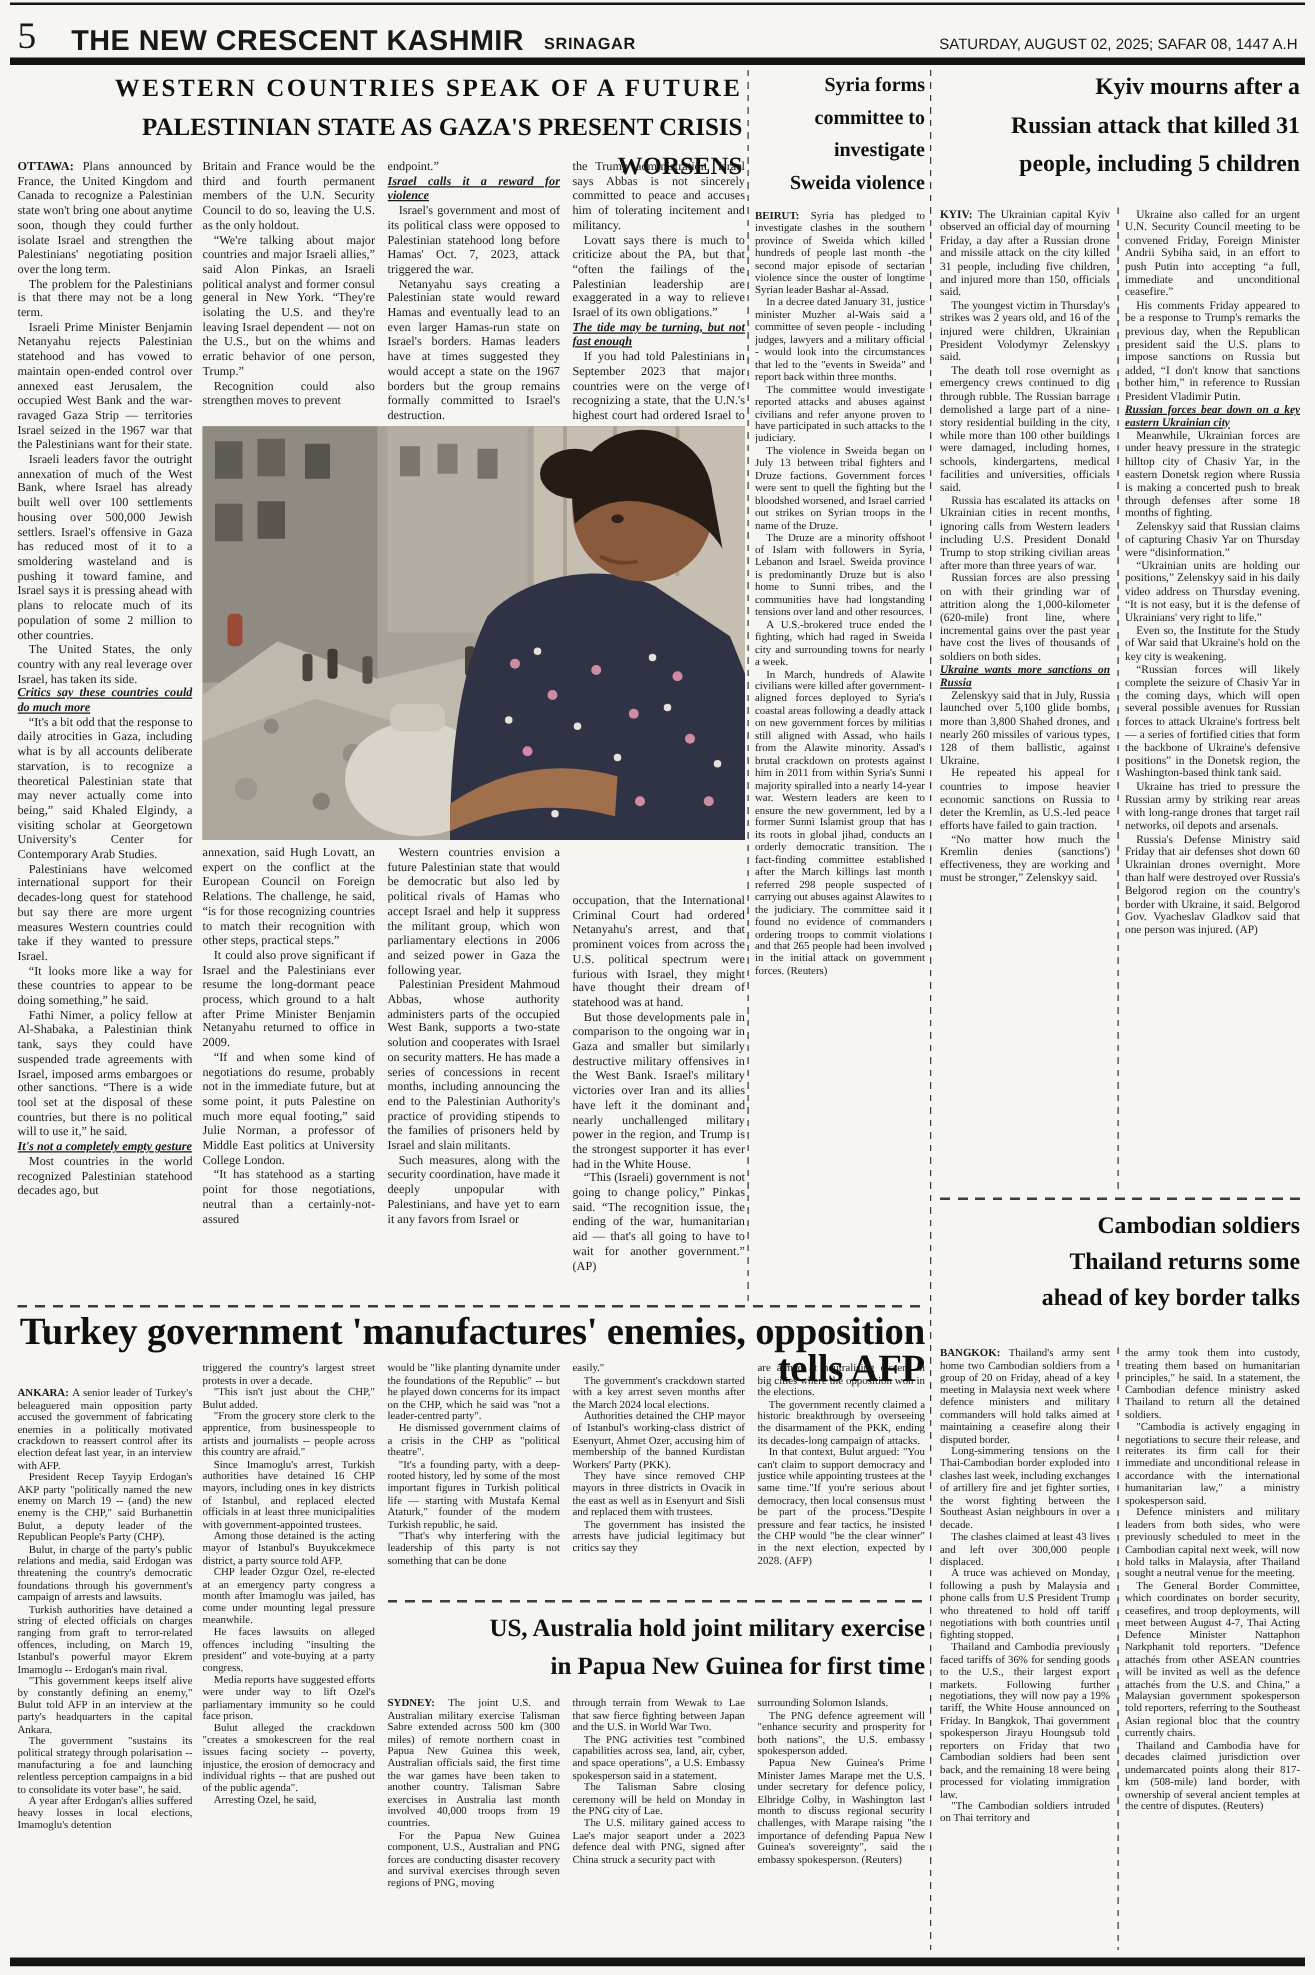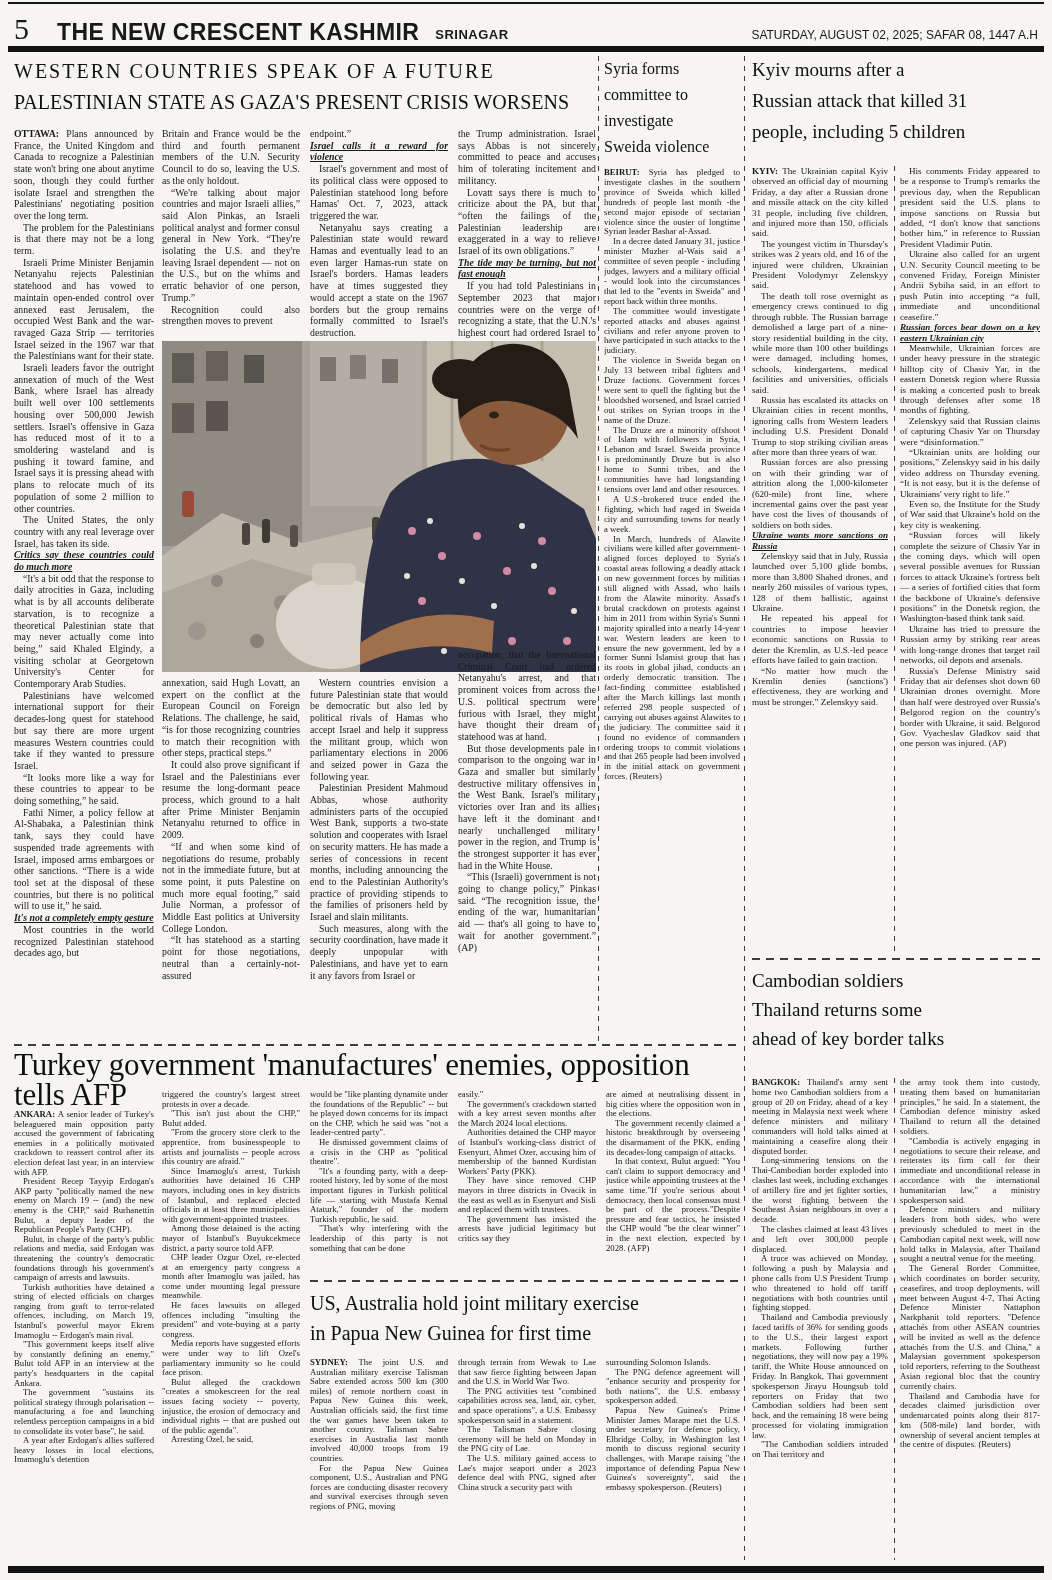--- a/index.html
+++ b/index.html
@@ -10,21 +10,21 @@
   .pageno{font-family:"Liberation Serif",serif;font-size:30px;line-height:30px;}
   .paper{font-weight:bold;font-size:23px;line-height:24px;letter-spacing:.4px;margin-left:28px;}
   .city{font-weight:bold;font-size:13px;margin-left:16px;padding-bottom:2px;letter-spacing:.5px;}
   .mdate{font-weight:normal;font-size:12px;margin-left:auto;padding-bottom:2px;}
   .thickrule{top:46px;left:8px;width:1036px;height:6px;background:#141414;}
   .bottomrule{top:1566px;left:8px;width:1036px;height:7px;background:#141414;z-index:5;}
 
   .vdash{width:1px;background:repeating-linear-gradient(to bottom,#3d3d3d 0 5px,transparent 5px 10px);}
   .hdash{height:2px;background:repeating-linear-gradient(to right,#3d3d3d 0 8px,transparent 8px 14px);}
 
-  h1,h2{margin:0;font-family:"Liberation Serif",serif;font-weight:400;color:#101010;text-align:left;}
+  h1,h2{margin:0;font-family:"Liberation Serif",serif;font-weight:700;color:#101010;text-align:right;}
   .hl-main{top:56px;left:14px;width:580px;font-size:20px;line-height:31px;}
   .hl-main .l0{letter-spacing:2px;display:block;}
   .hl-main .l1{letter-spacing:0;display:block;}
   .hl-syria{top:56px;left:604px;width:136px;font-size:16px;line-height:26px;}
   .hl-kyiv{top:54px;left:752px;width:288px;font-size:19px;line-height:31px;}
   .hl-turkey{top:1050px;left:14px;width:726px;font-size:31px;line-height:30px;letter-spacing:-.2px;}
   .hl-us{top:1288px;left:310px;width:430px;font-size:20px;line-height:30px;}
   .hl-thai{top:966px;left:752px;width:288px;font-size:19px;line-height:29px;}
   .hl-line{display:block;}
 
@@ -170,21 +170,21 @@
         <p class="seg-frag">annexation, said Hugh Lovatt, an expert on the conflict at the European Council on Foreign Relations. The challenge, he said, “is for those recognizing countries to match their recognition with other steps, practical steps.”</p>
         <p class="seg-p">It could also prove significant if Israel and the Palestinians ever resume the long-dormant peace process, which ground to a halt after Prime Minister Benjamin Netanyahu returned to office in 2009.</p>
         <p class="seg-p">“If and when some kind of negotiations do resume, probably not in the immediate future, but at some point, it puts Palestine on much more equal footing,” said Julie Norman, a professor of Middle East politics at University College London.</p>
         <p class="seg-p">“It has statehood as a starting point for those negotiations, neutral than a certainly-not-assured</p>
       </div>
     <div class="abs col pal" style="top:677px;left:310px;width:138px;height:363px;">
         <p class="seg-p">Western countries envision a future Palestinian state that would be democratic but also led by political rivals of Hamas who accept Israel and help it suppress the militant group, which won parliamentary elections in 2006 and seized power in Gaza the following year.</p>
         <p class="seg-p">Palestinian President Mahmoud Abbas, whose authority administers parts of the occupied West Bank, supports a two-state solution and cooperates with Israel on security matters. He has made a series of concessions in recent months, including announcing the end to the Palestinian Authority's practice of providing stipends to the families of prisoners held by Israel and slain militants.</p>
         <p class="seg-p">Such measures, along with the security coordination, have made it deeply unpopular with Palestinians, and have yet to earn it any favors from Israel or</p>
       </div>
-    <div class="abs col pal" style="top:649px;left:458px;width:138px;height:363px;">
+    <div class="abs col pal" style="top:715px;left:458px;width:138px;height:363px;">
         <p class="seg-frag">occupation, that the International Criminal Court had ordered Netanyahu's arrest, and that prominent voices from across the U.S. political spectrum were furious with Israel, they might have thought their dream of statehood was at hand.</p>
         <p class="seg-p">But those developments pale in comparison to the ongoing war in Gaza and smaller but similarly destructive military offensives in the West Bank. Israel's military victories over Iran and its allies have left it the dominant and nearly unchallenged military power in the region, and Trump is the strongest supporter it has ever had in the White House.</p>
         <p class="seg-p">“This (Israeli) government is not going to change policy,” Pinkas said. “The recognition issue, the ending of the war, humanitarian aid — that's all going to have to wait for another government.” (AP)</p>
       </div>
   </section>
 
   <div class="abs vdash" style="left:598px;top:56px;height:986px;"></div>
 
   <section>
     <h2 class="abs hl-syria">
@@ -218,22 +218,22 @@
         <p class="seg-p">The death toll rose overnight as emergency crews continued to dig through rubble. The Russian barrage demolished a large part of a nine-story residential building in the city, while more than 100 other buildings were damaged, including homes, schools, kindergartens, medical facilities and universities, officials said.</p>
         <p class="seg-p">Russia has escalated its attacks on Ukrainian cities in recent months, ignoring calls from Western leaders including U.S. President Donald Trump to stop striking civilian areas after more than three years of war.</p>
         <p class="seg-p">Russian forces are also pressing on with their grinding war of attrition along the 1,000-kilometer (620-mile) front line, where incremental gains over the past year have cost the lives of thousands of soldiers on both sides.</p>
         <p class="seg-sub">Ukraine wants more sanctions on Russia</p>
         <p class="seg-p">Zelenskyy said that in July, Russia launched over 5,100 glide bombs, more than 3,800 Shahed drones, and nearly 260 missiles of various types, 128 of them ballistic, against Ukraine.</p>
         <p class="seg-p">He repeated his appeal for countries to impose heavier economic sanctions on Russia to deter the Kremlin, as U.S.-led peace efforts have failed to gain traction.</p>
         <p class="seg-p">“No matter how much the Kremlin denies (sanctions') effectiveness, they are working and must be stronger,” Zelenskyy said.</p>
       </div>
     <div class="abs vdash" style="left:894px;top:166px;height:786px;"></div>
     <div class="abs col kyv" style="top:166px;left:900px;width:140px;height:786px;">
+        <p class="seg-p">Ukraine also called for an urgent U.N. Security Council meeting to be convened Friday, Foreign Minister Andrii Sybiha said, in an effort to push Putin into accepting “a full, immediate and unconditional ceasefire.”</p>
         <p class="seg-p">His comments Friday appeared to be a response to Trump's remarks the previous day, when the Republican president said the U.S. plans to impose sanctions on Russia but added, “I don't know that sanctions bother him,” in reference to Russian President Vladimir Putin.</p>
-        <p class="seg-p">Ukraine also called for an urgent U.N. Security Council meeting to be convened Friday, Foreign Minister Andrii Sybiha said, in an effort to push Putin into accepting “a full, immediate and unconditional ceasefire.”</p>
         <p class="seg-sub">Russian forces bear down on a key eastern Ukrainian city</p>
         <p class="seg-p">Meanwhile, Ukrainian forces are under heavy pressure in the strategic hilltop city of Chasiv Yar, in the eastern Donetsk region where Russia is making a concerted push to break through defenses after some 18 months of fighting.</p>
         <p class="seg-p">Zelenskyy said that Russian claims of capturing Chasiv Yar on Thursday were “disinformation.”</p>
         <p class="seg-p">“Ukrainian units are holding our positions,” Zelenskyy said in his daily video address on Thursday evening. “It is not easy, but it is the defense of Ukrainians' very right to life.”</p>
         <p class="seg-p">Even so, the Institute for the Study of War said that Ukraine's hold on the key city is weakening.</p>
         <p class="seg-p">“Russian forces will likely complete the seizure of Chasiv Yar in the coming days, which will open several possible avenues for Russian forces to attack Ukraine's fortress belt — a series of fortified cities that form the backbone of Ukraine's defensive positions” in the Donetsk region, the Washington-based think tank said.</p>
         <p class="seg-p">Ukraine has tried to pressure the Russian army by striking rear areas with long-range drones that target rail networks, oil depots and arsenals.</p>
         <p class="seg-p">Russia's Defense Ministry said Friday that air defenses shot down 60 Ukrainian drones overnight. More than half were destroyed over Russia's Belgorod region on the country's border with Ukraine, it said. Belgorod Gov. Vyacheslav Gladkov said that one person was injured. (AP)</p>
       </div>
   </section>

